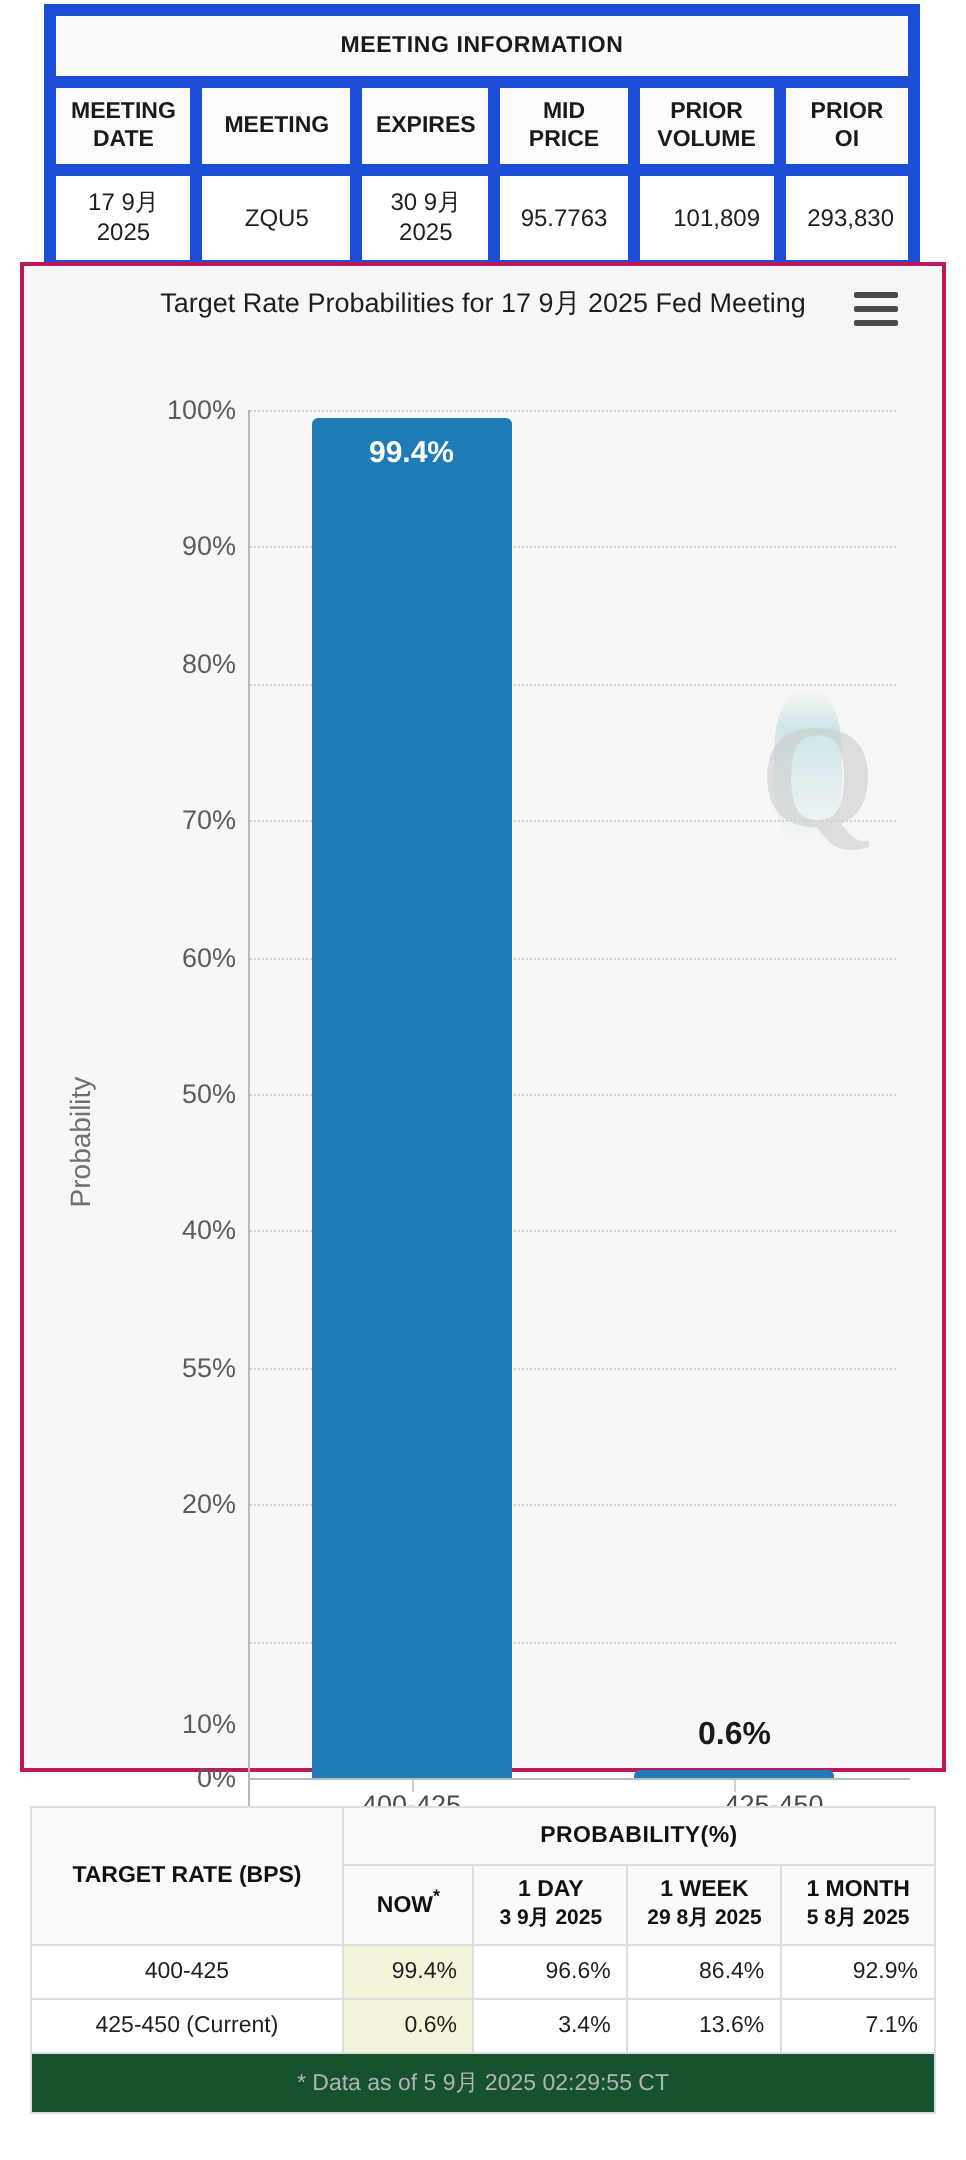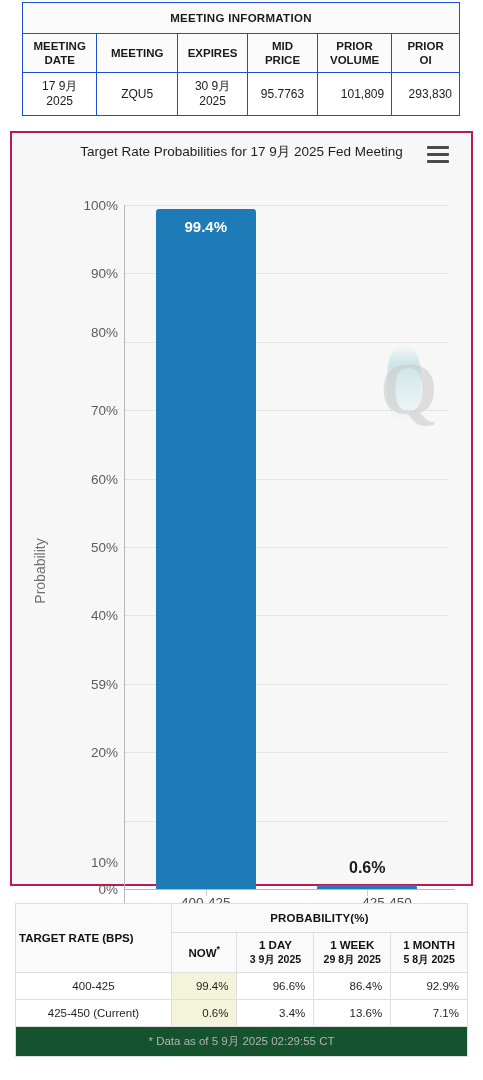--- a/index.html
+++ b/index.html
@@ -23,21 +23,21 @@
     top: 2px;
     width: 438px;
   }
   table.meeting {
     width: 100%;
     border-collapse: collapse;
     table-layout: fixed;
     background: #ffffff;
   }
   table.meeting th, table.meeting td {
-    border: 1px solid #1d4ed8;
+    border: 6px solid #1d4ed8;
     font-size: 11.5px;
     padding: 4px 4px;
     vertical-align: middle;
     margin-left: 42px;
   }
   .meeting-title-cell {
     text-align: center;
     font-weight: bold;
     font-size: 12px;
     letter-spacing: 0.3px;
@@ -251,21 +251,21 @@
     border-collapse: collapse;
     table-layout: fixed;
     background: #ffffff;
   }
   table.prob th, table.prob td {
     border: 1px solid #dedede;
     font-size: 11.5px;
     vertical-align: middle;
   }
   .prob-rate-head {
-    text-align: left;
+    text-align: center;
     font-weight: bold;
     font-size: 11.5px;
     color: #111111;
     background: #fafafa;
     padding: 6px 3px;
   }
   .prob-top-head {
     text-align: center;
     font-weight: bold;
     font-size: 11.5px;
@@ -411,21 +411,21 @@
         <div class="gridline" style="top: 68.4px;"></div>
         <div class="gridline" style="top: 0px;"></div>
       </div>
     <div class="axis-y-line"></div>
     <div class="axis-x-line"></div>
 
     <div class="ytick-wrap" id="yticks">
         <div class="ytick" style="top: 756px;">0%</div>
         <div class="ytick" style="top: 729px;">10%</div>
         <div class="ytick" style="top: 619.2px;">20%</div>
-        <div class="ytick" style="top: 550.8px;">59%</div>
+        <div class="ytick" style="top: 550.8px;">55%</div>
         <div class="ytick" style="top: 482.4px;">40%</div>
         <div class="ytick" style="top: 414px;">50%</div>
         <div class="ytick" style="top: 345.6px;">60%</div>
         <div class="ytick" style="top: 277.2px;">70%</div>
         <div class="ytick" style="top: 199px;">80%</div>
         <div class="ytick" style="top: 140.4px;">90%</div>
         <div class="ytick" style="top: 72px;">100%</div>
       </div>
     <div class="ylabel">Probability</div>
 

